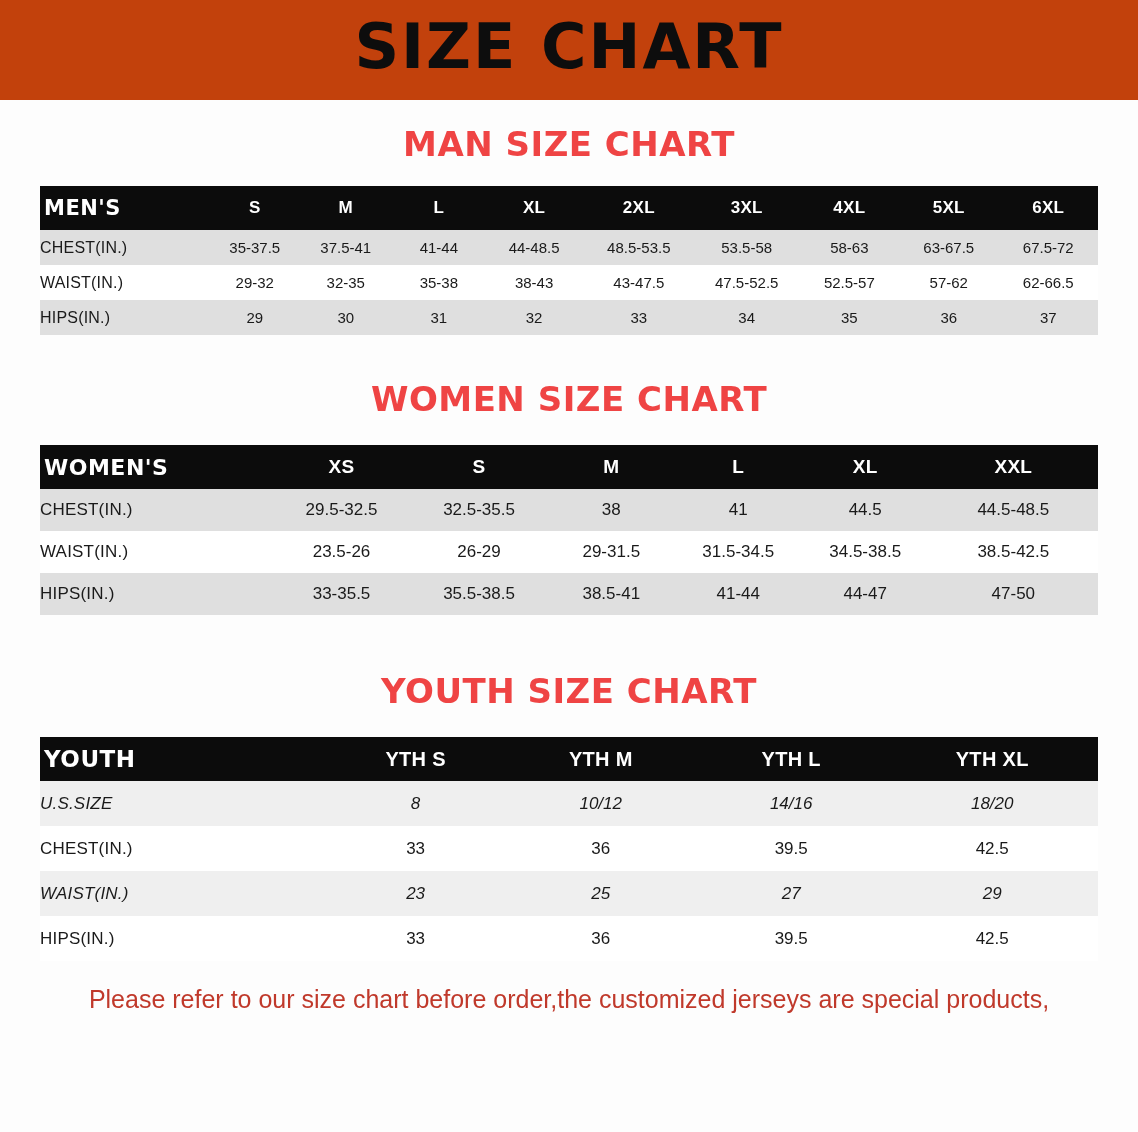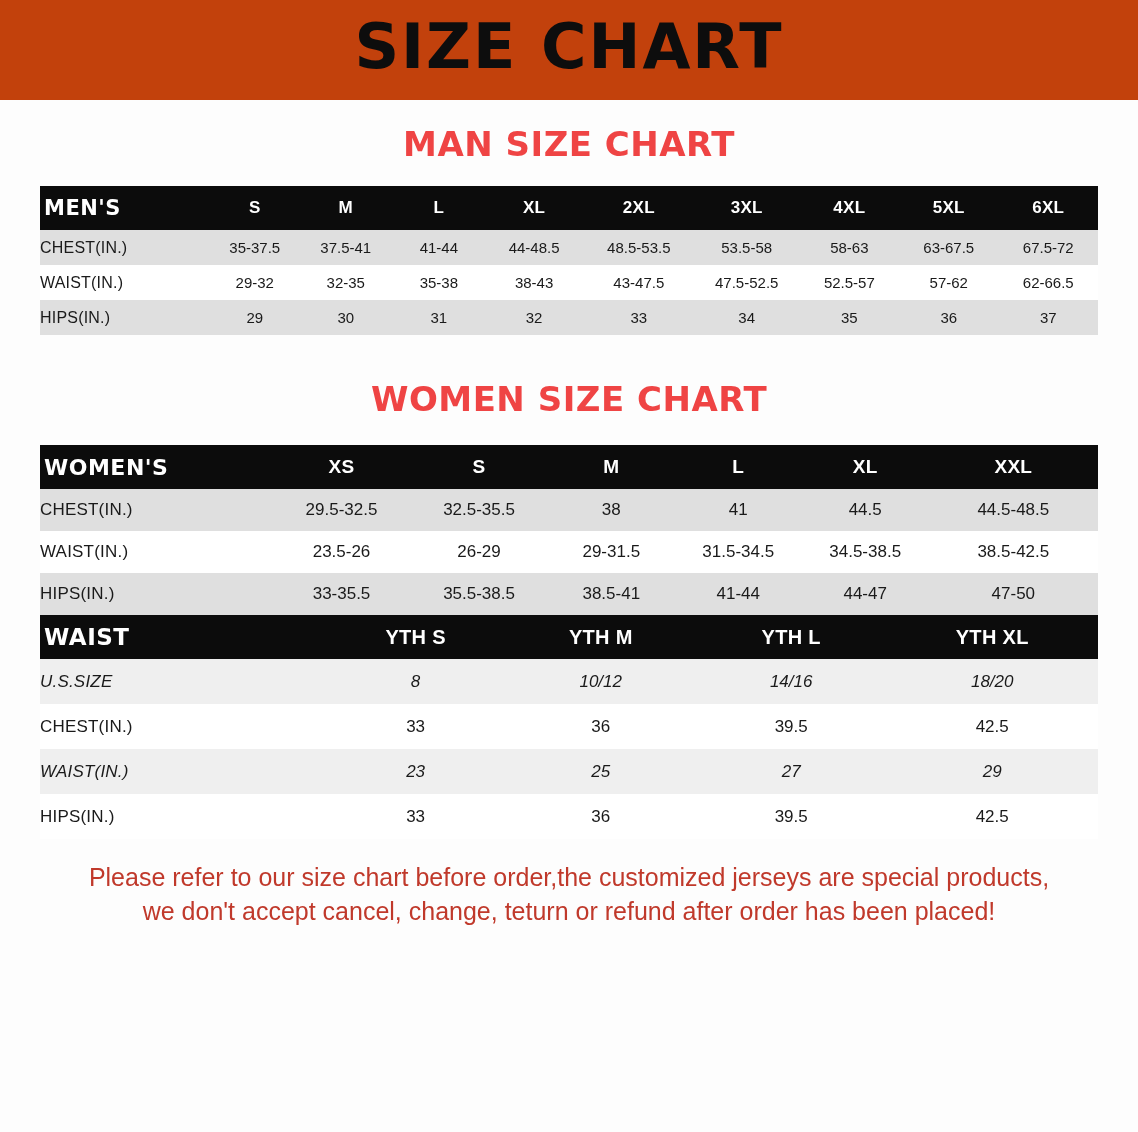--- a/index.html
+++ b/index.html
@@ -249,32 +249,33 @@
           <td>35.5-38.5</td>
           <td>38.5-41</td>
           <td>41-44</td>
           <td>44-47</td>
           <td>47-50</td>
         </tr>
       </tbody>
     </table>
   </div>
 
+  <div class="section-title sec3-title">YOUTH SIZE CHART</div>
   <div class="tbl-wrap">
     <table class="youth">
       <colgroup>
         <col style="width:27%">
           <col style="width:17%">
           <col style="width:18%">
           <col style="width:18%">
           <col style="width:20%">
       </colgroup>
       <thead>
         <tr>
-          <th class="lead">WAIST</th>
+          <th class="lead">YOUTH</th>
           <th>YTH S</th>
           <th>YTH M</th>
           <th>YTH L</th>
           <th>YTH XL</th>
         </tr>
       </thead>
       <tbody>
         <tr class="shade-b">
           <td class="lead">U.S.SIZE</td>
           <td>8</td>
@@ -302,16 +303,15 @@
           <td>36</td>
           <td>39.5</td>
           <td>42.5</td>
         </tr>
       </tbody>
     </table>
   </div>
 
   <div class="note">
     <div>Please refer to our size chart before order,the customized jerseys are special products,</div>
-    <div>we don't accept cancel, change, teturn or refund after order has been placed!</div>
   </div>
 
 </div>
 
 </body></html>

